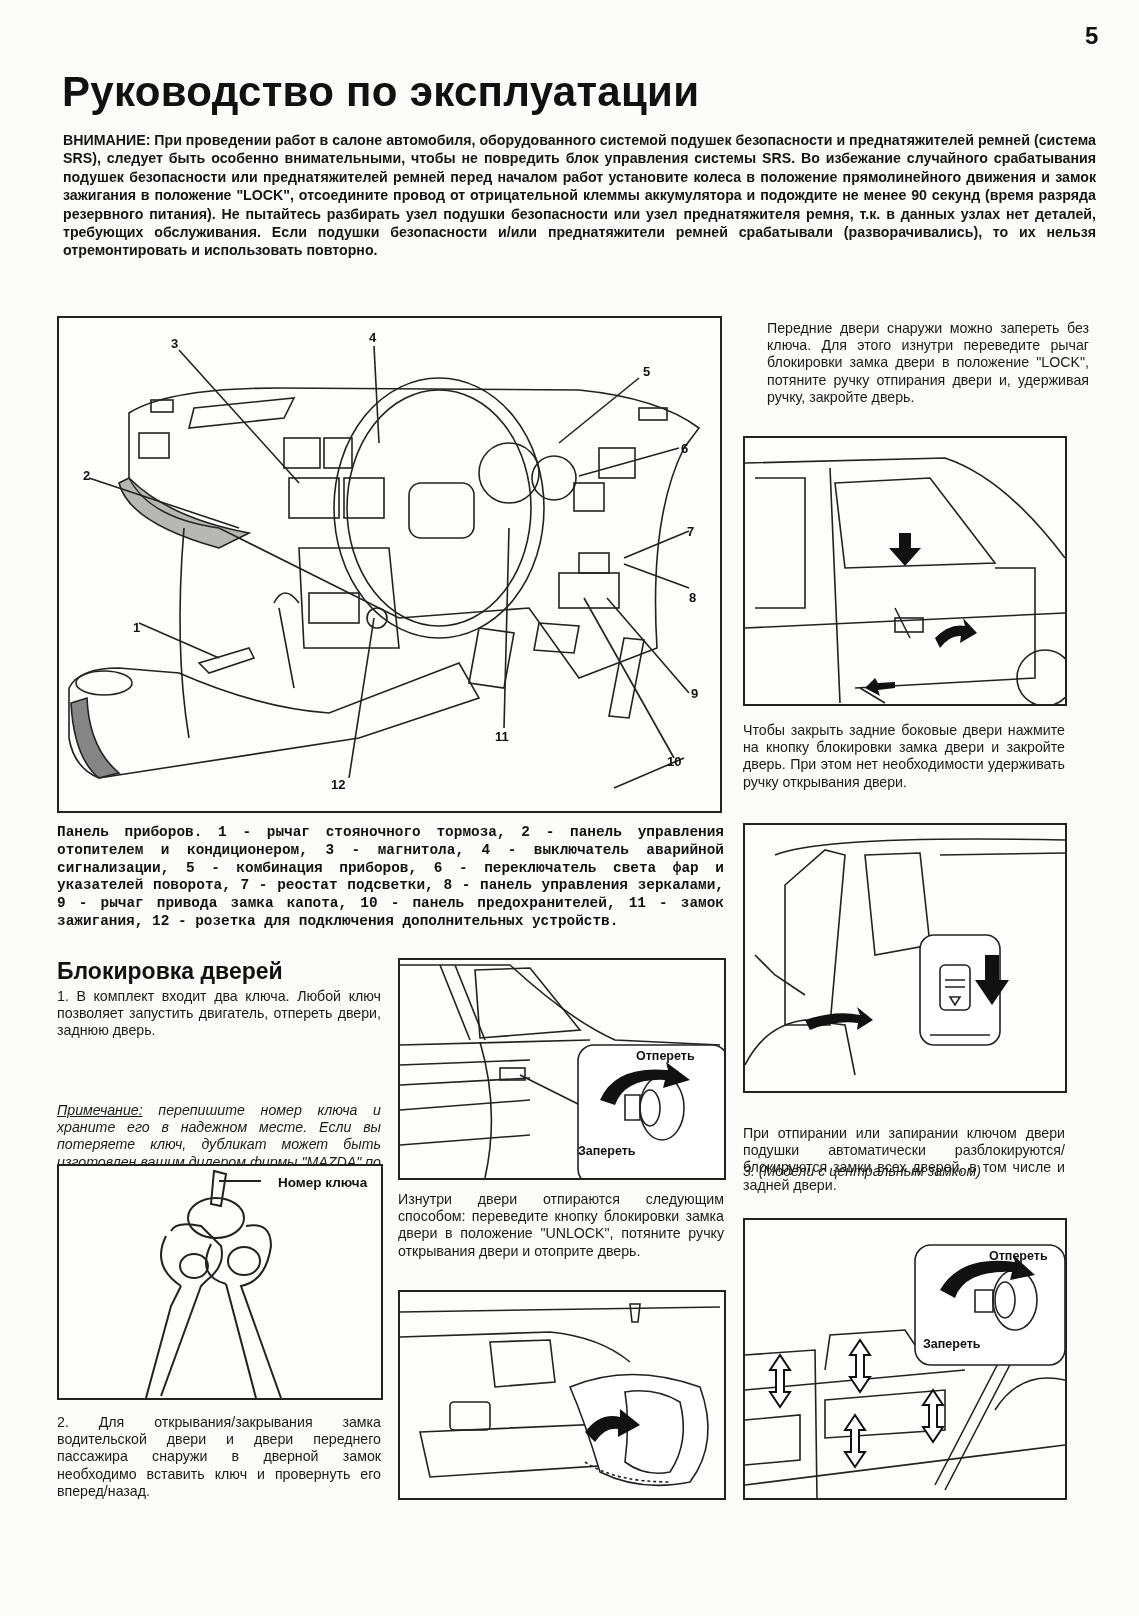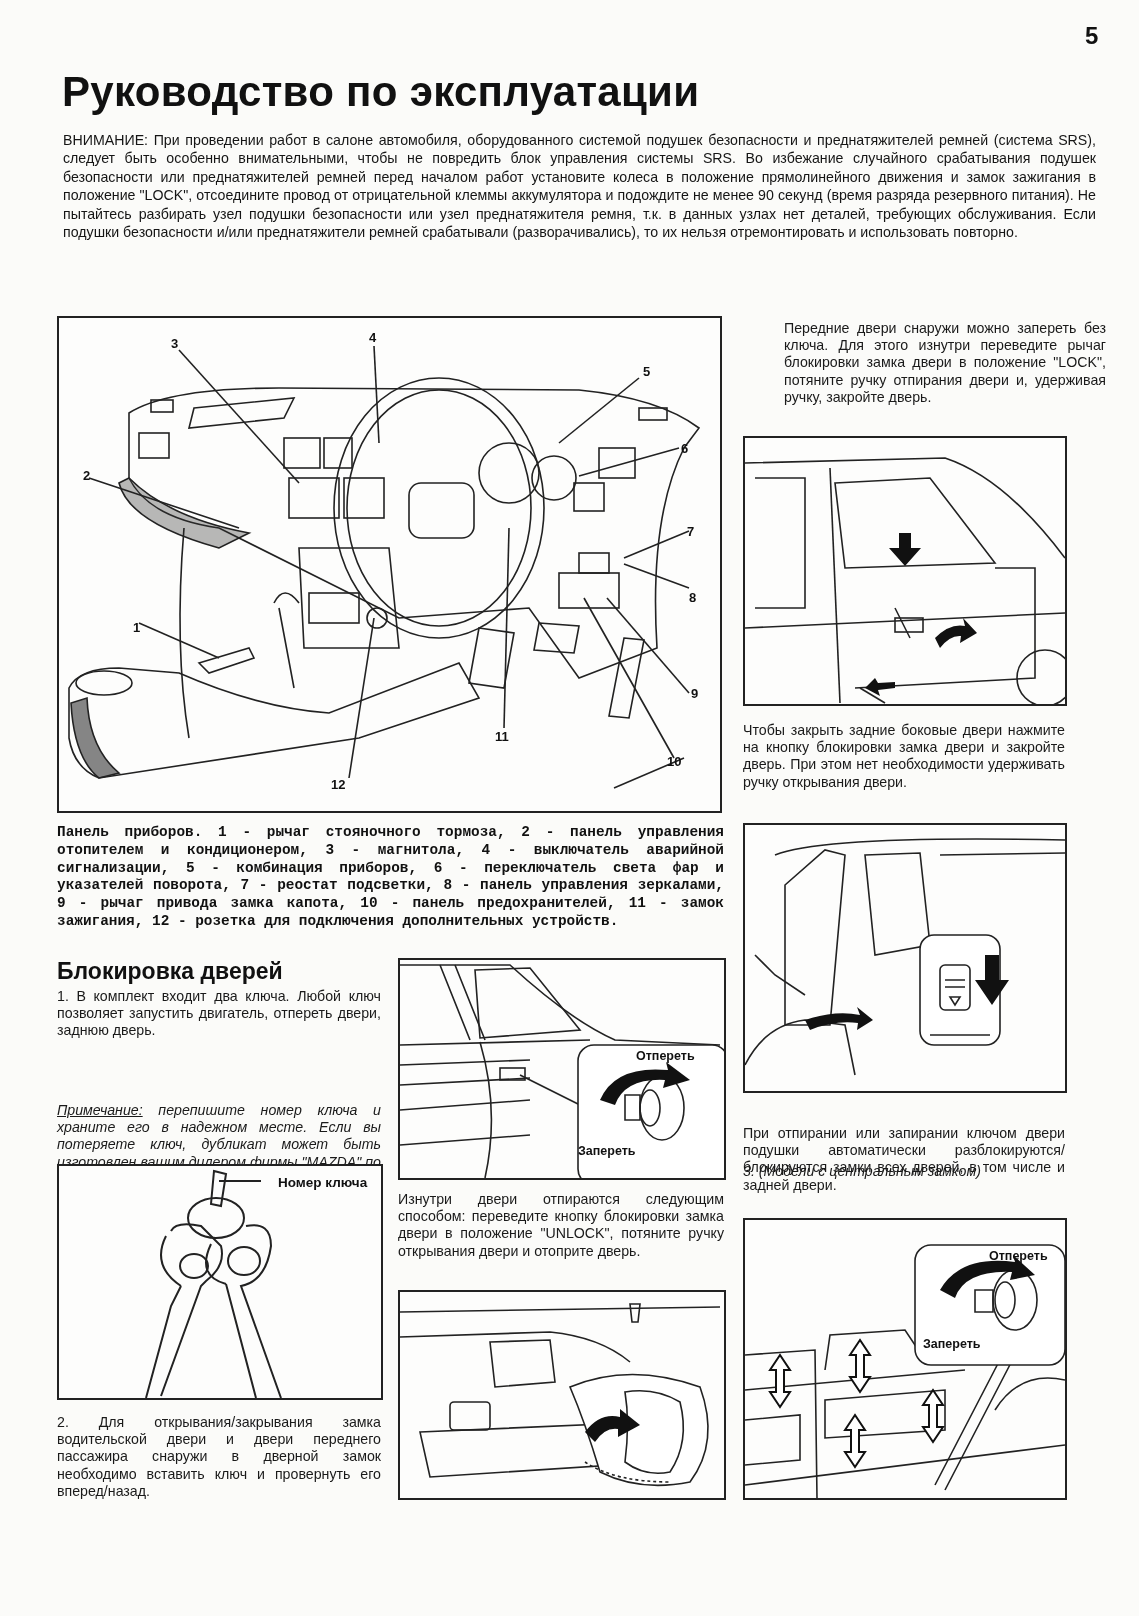--- a/index.html
+++ b/index.html
@@ -1,20 +1,20 @@
 <!DOCTYPE html>
 <html><head>
 <meta charset="utf-8">
 <style>
   * { box-sizing: border-box; margin: 0; padding: 0; }
   body { width: 1139px; height: 1616px; background: #fbfbf9; position: relative; overflow: hidden; font-family: "Liberation Sans", sans-serif; color: #111; }
   .abs { position: absolute; }
   .page-num { left: 1085px; top: 22px; font-size: 24px; font-weight: bold; }
   .title { left: 62px; top: 68px; font-size: 42px; font-weight: bold; letter-spacing: 0.3px; }
-  .warning { left: 63px; top: 131px; width: 1033px; font-size: 14.2px; font-weight: normal; line-height: 18.4px; text-align: justify; color: #151515; }
+  .warning { left: 63px; top: 131px; width: 1033px; font-size: 14.2px; font-weight: bold; line-height: 18.4px; text-align: justify; color: #151515; }
   .fig { border: 2px solid #222; background: #fdfdfc; }
   .txt { font-size: 14.2px; line-height: 17.2px; text-align: justify; color: #1a1a1a; }
   .caption { font-size: 14.4px; font-weight: bold; line-height: 17.8px; text-align: justify; font-family: Liberation Mono, monospace; }
   .h2 { font-size: 23px; font-weight: bold; }
   .note-label { font-style: italic; text-decoration: underline; }
   .italic { font-style: italic; }
   svg text { font-family: "Liberation Sans", sans-serif; font-weight: bold; }
 </style>
 </head>
 <body>
@@ -96,21 +96,21 @@
       <text x="608" y="448">10</text>
       <text x="436" y="423">11</text>
       <text x="272" y="471">12</text>
       <text x="74" y="314">1</text>
     </g>
   </svg>
 </div>
 
 <div class="abs caption" style="left:57px; top:824px; width:667px;">Панель приборов. 1 - рычаг стояночного тормоза, 2 - панель управления отопителем и кондиционером, 3 - магнитола, 4 - выключатель аварийной сигнализации, 5 - комбинация приборов, 6 - переключатель света фар и указателей поворота, 7 - реостат подсветки, 8 - панель управления зеркалами, 9 - рычаг привода замка капота, 10 - панель предохранителей, 11 - замок зажигания, 12 - розетка для подключения дополнительных устройств.</div>
 
-<div class="abs txt" style="left:784px; top:320px; width:322px;">Передние двери снаружи можно запереть без ключа. Для этого изнутри переведите рычаг блокировки замка двери в положение "LOCK", потяните ручку отпирания двери и, удерживая ручку, закройте дверь.</div>
+<div class="abs txt" style="left:767px; top:320px; width:322px;">Передние двери снаружи можно запереть без ключа. Для этого изнутри переведите рычаг блокировки замка двери в положение "LOCK", потяните ручку отпирания двери и, удерживая ручку, закройте дверь.</div>
 
 <div class="abs fig" style="left:743px; top:436px; width:324px; height:270px;">
   <svg width="320" height="266">
     <g fill="none" stroke="#222" stroke-width="1.6">
       <path d="M0 25 L200 20 Q260 40 320 120"></path>
       <path d="M10 40 L60 40 L60 170 L10 170"></path>
       <path d="M90 45 L185 40 L250 125 L100 130 Z"></path>
       <path d="M85 30 L95 265"></path>
       <path d="M250 130 L290 130 L290 240 L110 250"></path>
       <path d="M0 190 L320 175"></path>

